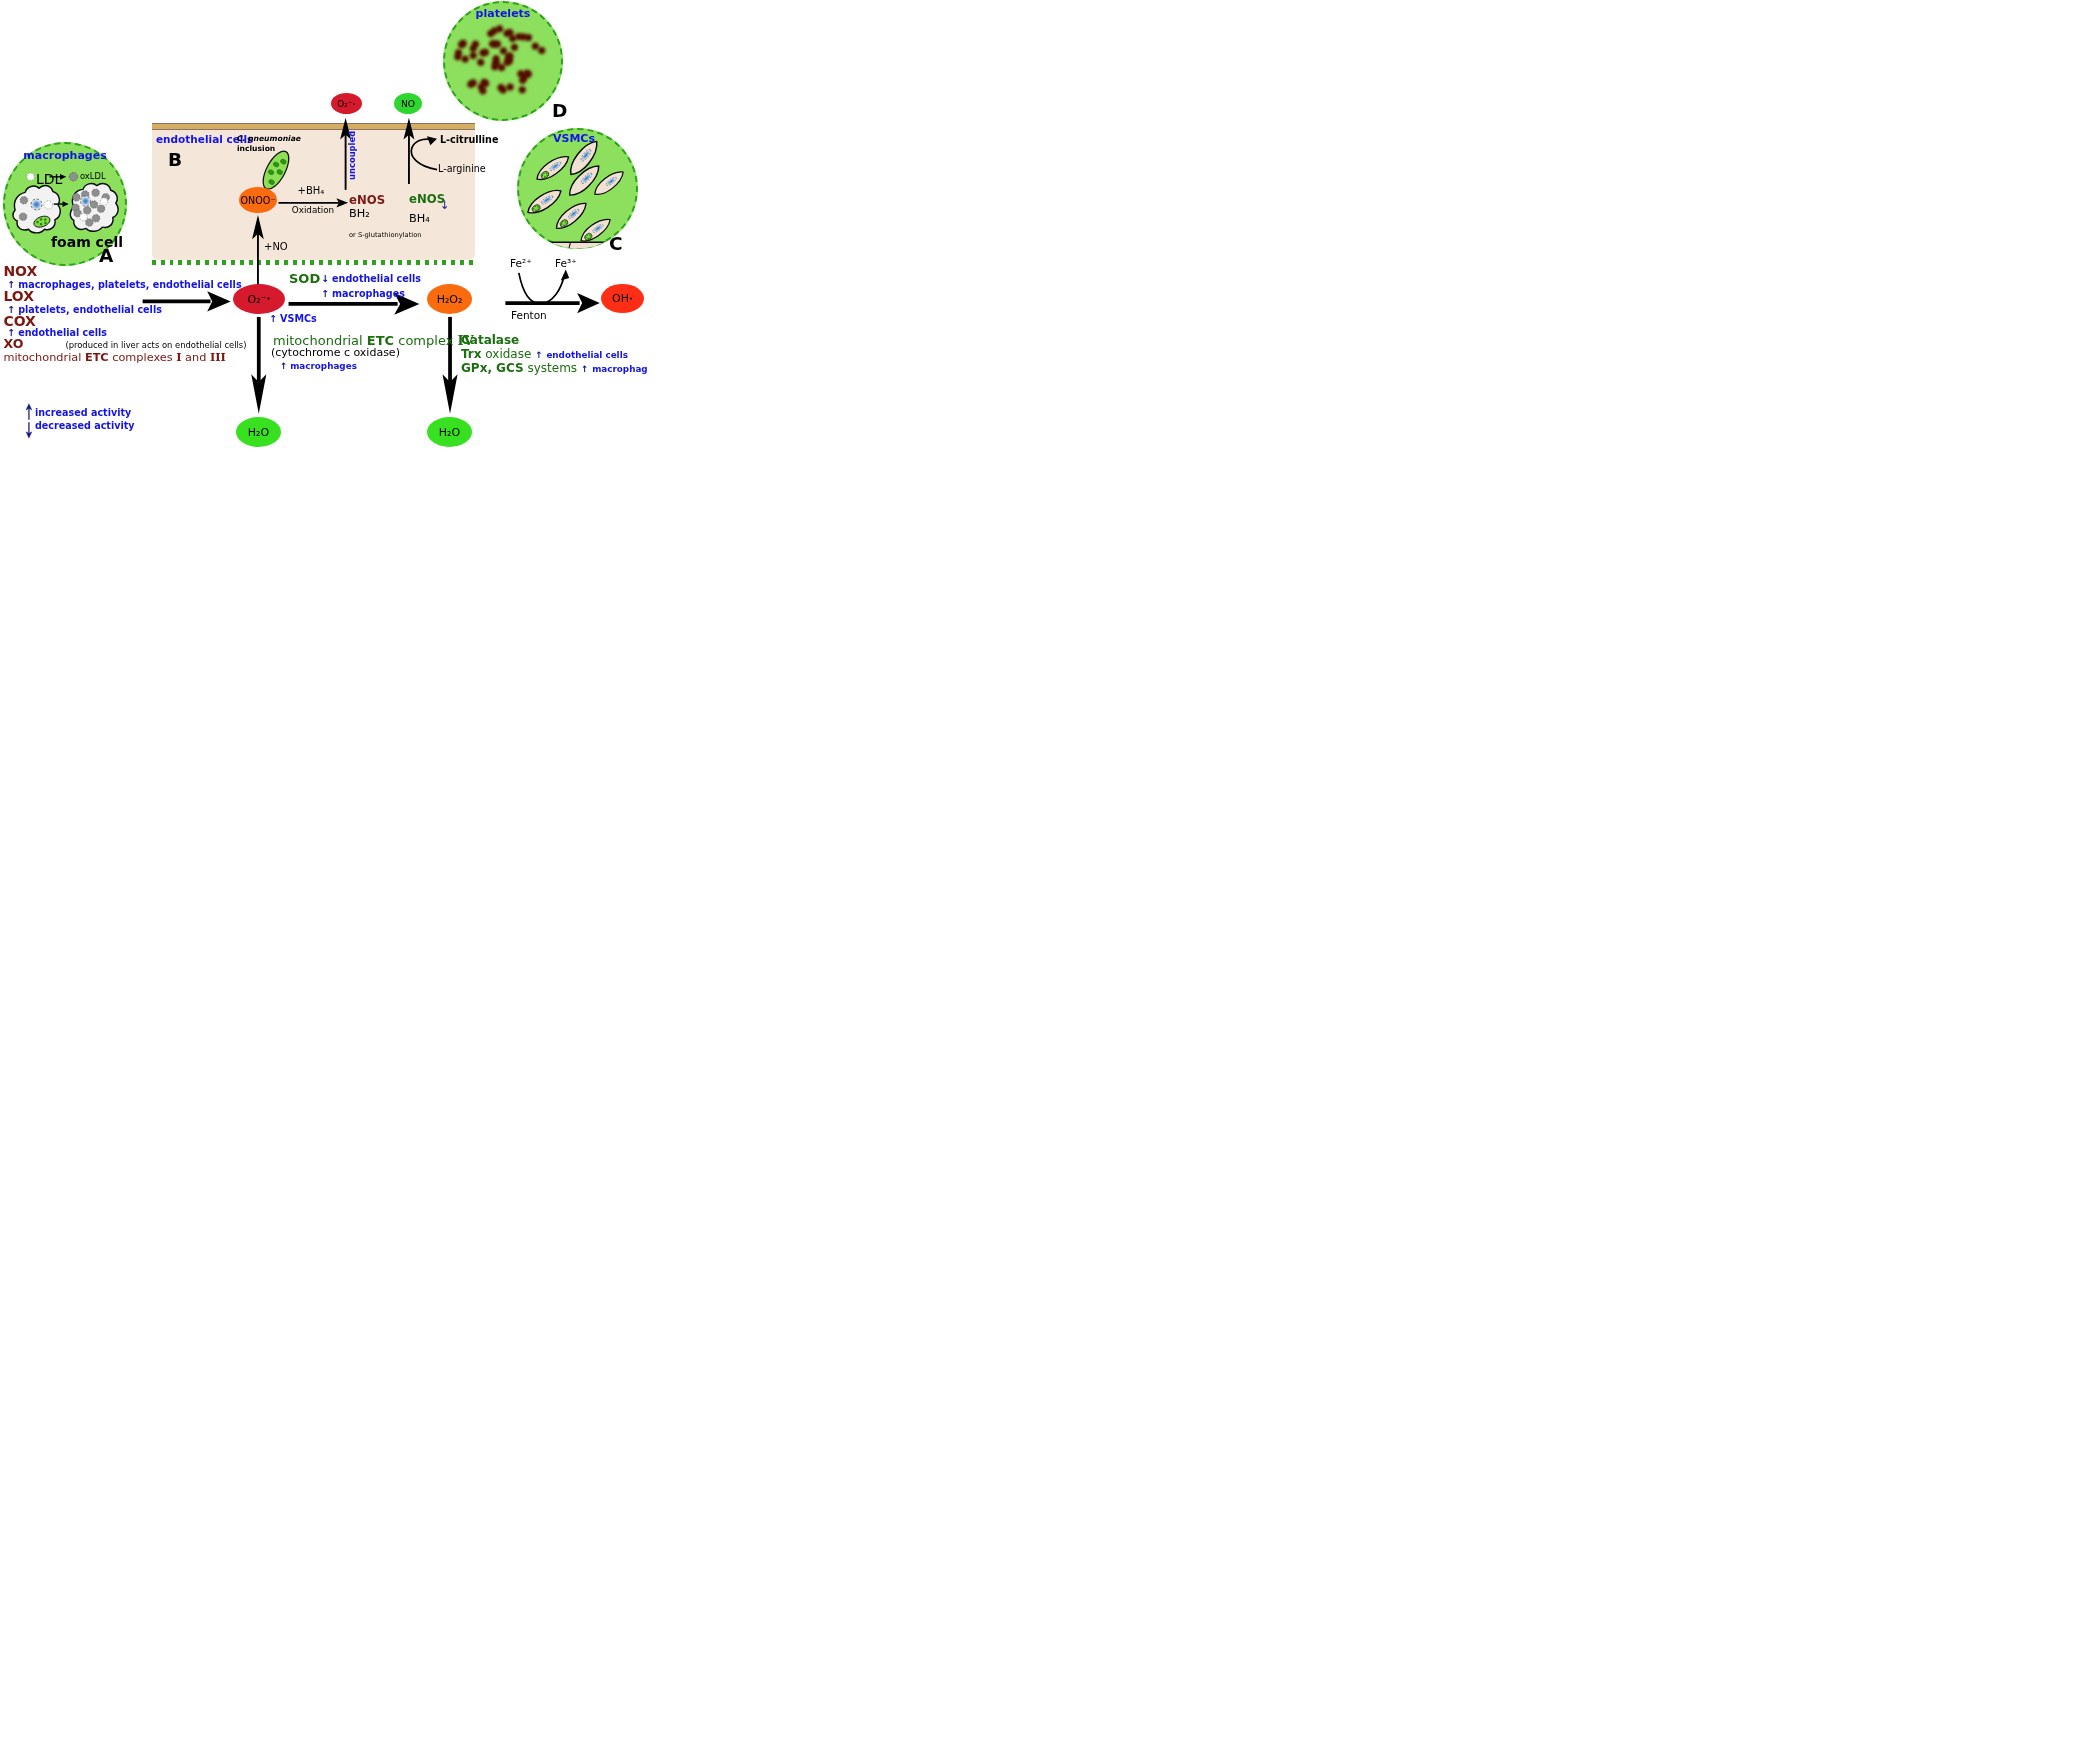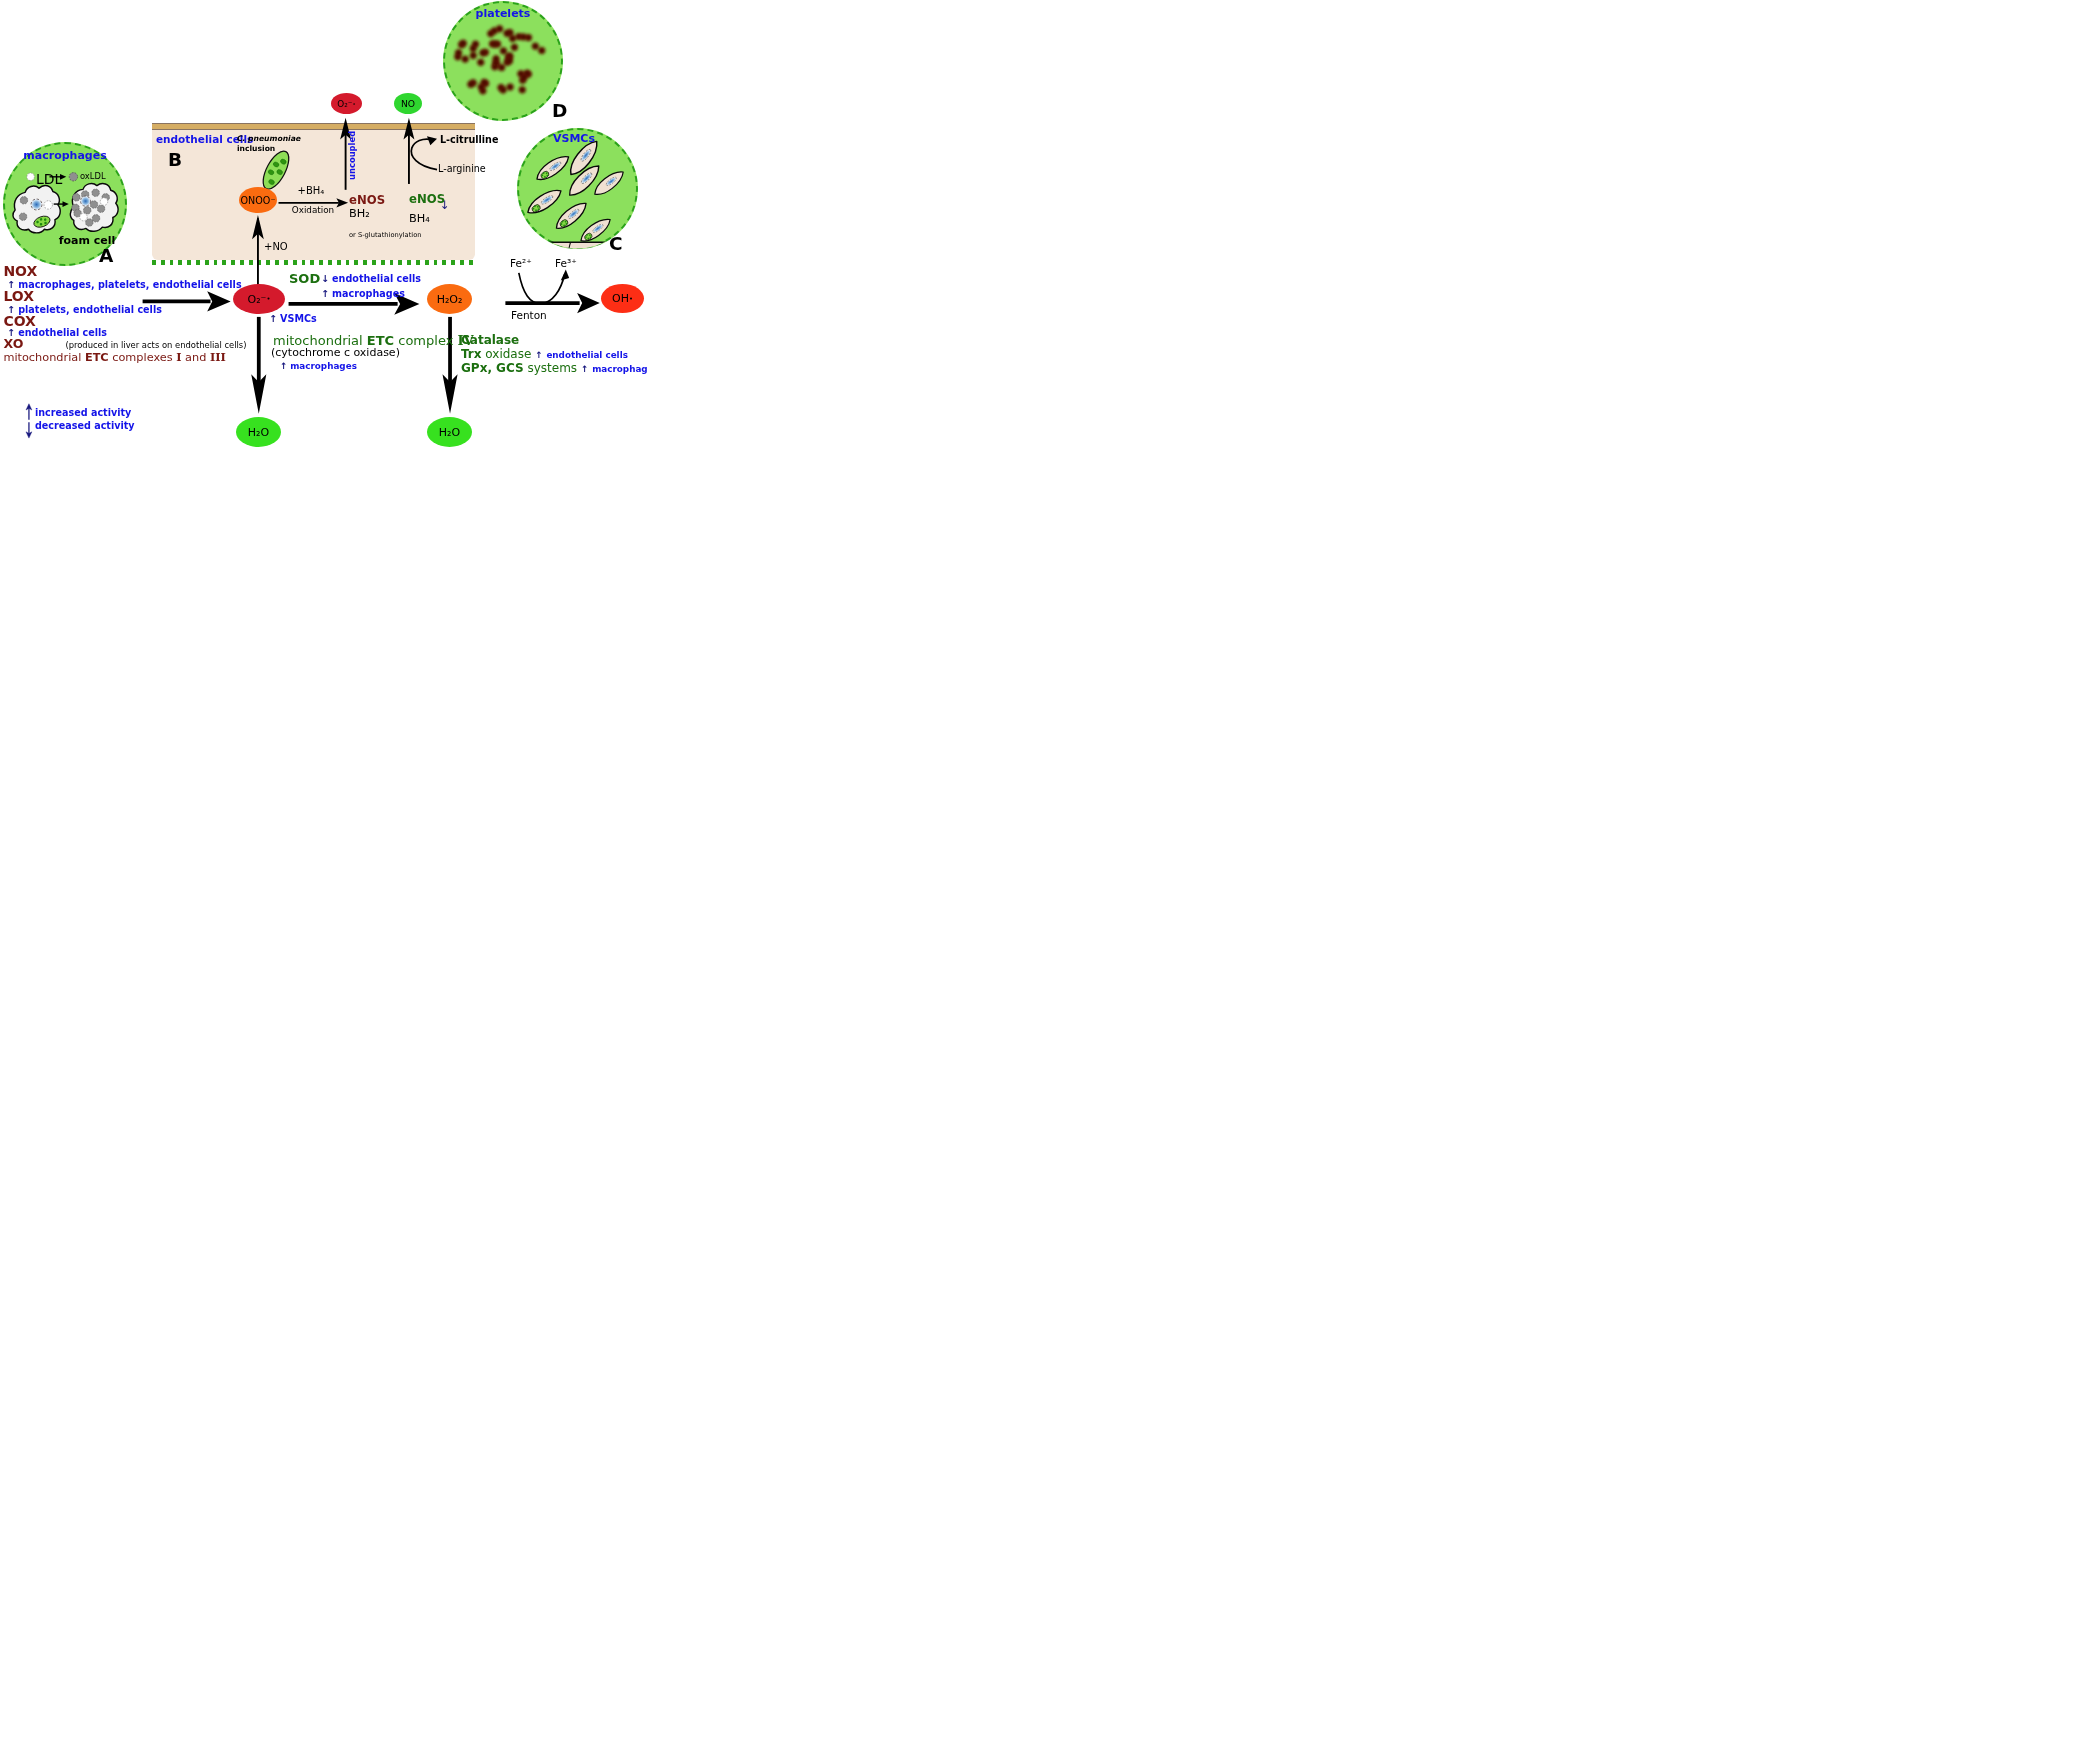--- a/index.html
+++ b/index.html
@@ -328,21 +328,21 @@
   <div class="oval" style="left:236px;top:417px;width:45px;height:30px;background:var(--oval-h2o);font-size:11px;">
     <span>H₂O</span>
   </div>
   <div class="oval" style="left:427px;top:417px;width:45px;height:30px;background:var(--oval-h2o);font-size:11px;">
     <span>H₂O</span>
   </div>
 
   <div class="t blue ctr" style="left:65px;top:150px;font-size:11px;z-index:3;">macrophages</div>
   <div class="t blk" style="left:36px;top:172px;font-size:14px;z-index:3;">LDL</div>
   <div class="t blk" style="left:80px;top:172px;font-size:8.4px;z-index:3;">oxLDL</div>
-  <div class="t blk b ctr" style="left:87px;top:235px;font-size:11px;z-index:3;">foam cell</div>
+  <div class="t blk b ctr" style="left:87px;top:235px;font-size:14px;z-index:3;">foam cell</div>
   <div class="t blk b" style="left:99px;top:246px;font-size:18.5px;z-index:3;">A</div>
 
   <div class="t blue ctr" style="left:503px;top:7.6px;font-size:11px;z-index:3;">platelets</div>
   <div class="t blk b" style="left:552px;top:101px;font-size:18.5px;z-index:3;">D</div>
 
   <div class="t blue ctr" style="left:574px;top:133px;font-size:11px;z-index:3;">VSMCs</div>
   <div class="t blk b" style="left:609px;top:234px;font-size:18.5px;z-index:3;">C</div>
 
   <div class="t blue" style="left:156px;top:134px;font-size:10.5px;z-index:3;">endothelial cells</div>
   <div class="t blk b" style="left:168px;top:150px;font-size:18.5px;z-index:3;">B</div>

